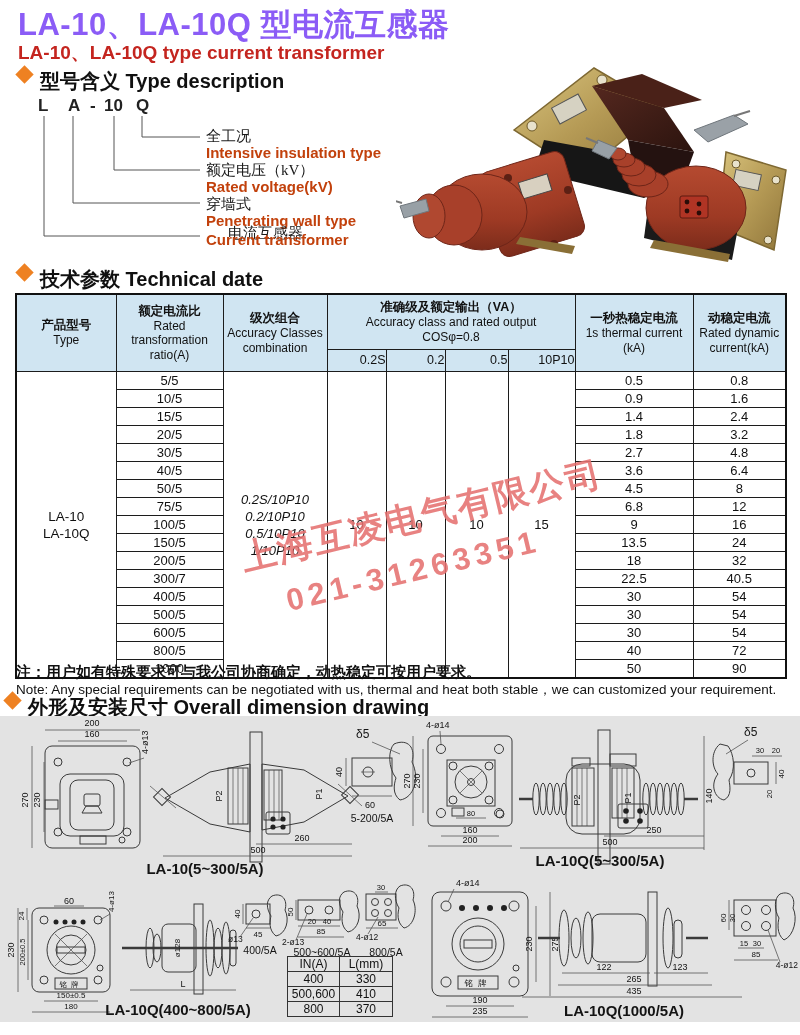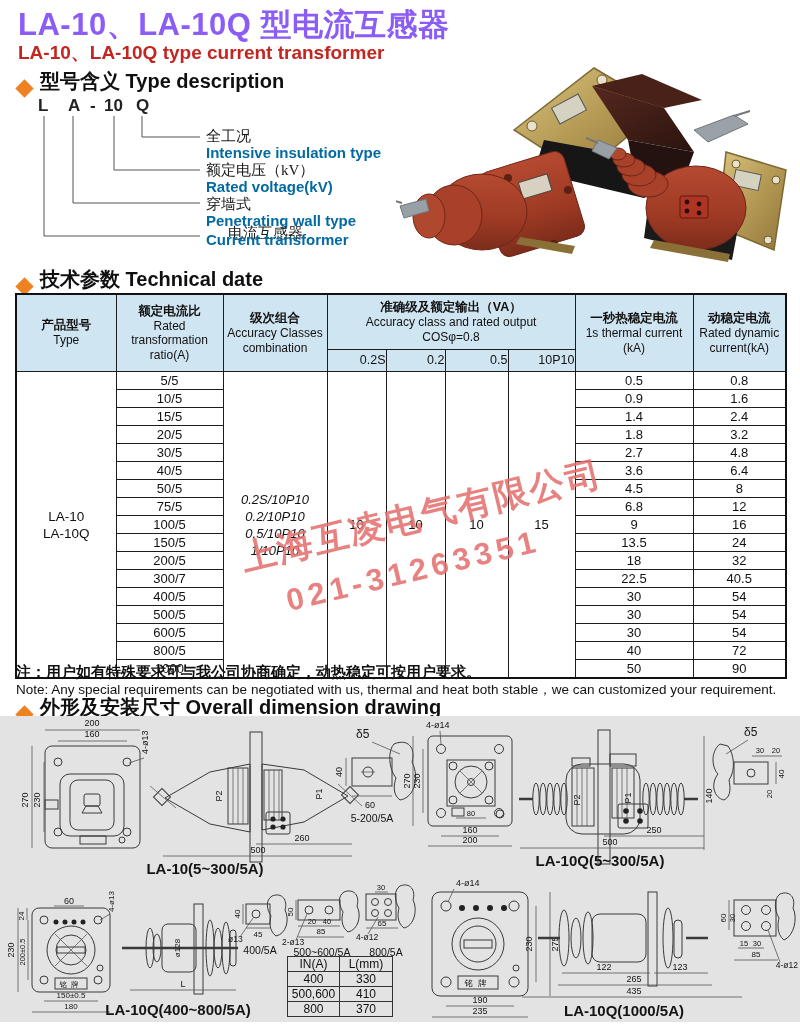--- a/index.html
+++ b/index.html
@@ -2,26 +2,26 @@
 <html><head>
 <meta charset="utf-8">
 <style>
   html,body{margin:0;padding:0;}
   #page{position:relative;width:800px;height:1035px;background:#ffffff;overflow:hidden;
         font-family:"Liberation Sans",sans-serif;color:#111;}
   .abs{position:absolute;}
   
   .title{left:18px;top:4px;font-size:31px;font-weight:bold;color:#8b5cf6;letter-spacing:.5px;white-space:nowrap;}
   .subtitle{left:18px;top:40px;font-size:19px;font-weight:bold;color:#c4251f;white-space:nowrap;}
-  .sechead{display:flex;align-items:flex-end;gap:9px;font-size:20px;font-weight:bold;color:#101010;white-space:nowrap;}
+  .sechead{display:flex;align-items:flex-start;gap:9px;font-size:20px;font-weight:bold;color:#101010;white-space:nowrap;}
   .diamond{width:13px;height:13px;background:#ee8122;transform:rotate(45deg);flex:0 0 auto;}
   
   .codeletter{font-size:17px;font-weight:bold;color:#222;}
   .zh-label{font-family:"Liberation Serif",serif;font-size:15px;color:#1a1a1a;white-space:nowrap;}
-  .en-label{font-size:15px;font-weight:bold;color:#0369a1;white-space:nowrap;}
+  .en-label{font-size:15px;font-weight:bold;color:#c2410c;white-space:nowrap;}
   
   #spec{border-collapse:collapse;table-layout:fixed;width:770px;background:#fff;}
   #spec th,#spec td{border:1px solid #1c1c1c;text-align:center;vertical-align:middle;padding:0;overflow:hidden;}
   #spec{border:2px solid #111;}
   #spec thead th{background:#d0e5f2;font-weight:normal;font-size:12px;line-height:1.2;}
   #spec thead .zh{font-weight:bold;font-size:12.5px;}
   #spec thead tr.h1 th{height:54px;}
   #spec thead tr.h2 th{height:21px;font-size:12.5px;text-align:right;}
   #spec tbody td{height:17px;font-size:13px;line-height:1;}
   #spec .typec div{font-size:13.5px;line-height:17px;}
@@ -309,21 +309,21 @@
   </table>
 
   <div id="wm" class="abs">
     <div class="w1">上海互凌电气有限公司</div>
     <div class="w2">021-31263351</div>
   </div>
 
   <div class="abs note-zh">注：用户如有特殊要求可与我公司协商确定，动热稳定可按用户要求。</div>
   <div class="abs note-en">Note: Any special requirements can be negotiated with us, thermal and heat both stable，we can customized your requirement.</div>
 
-  <div class="abs sechead" style="left:18px;top:694px;">
+  <div class="abs sechead" style="left:6px;top:694px;">
     <span class="diamond"></span>
     <span>外形及安装尺寸 Overall dimension drawing</span>
   </div>
 
   <div id="panel" class="abs">
     <svg id="dwg" width="800" height="306" viewBox="0 0 800 306">
 
       <g>
         <rect class="ln" x="45" y="30" width="95" height="102" rx="7"></rect>
         <circle class="ln" cx="58" cy="46" r="4"></circle>

